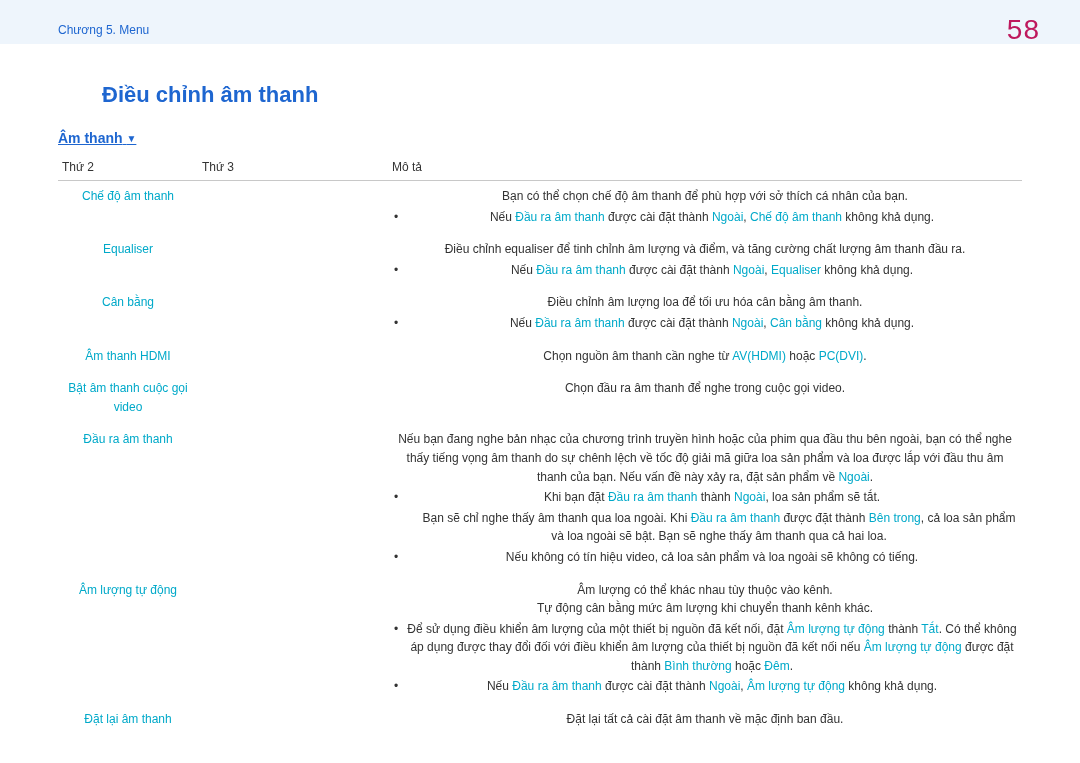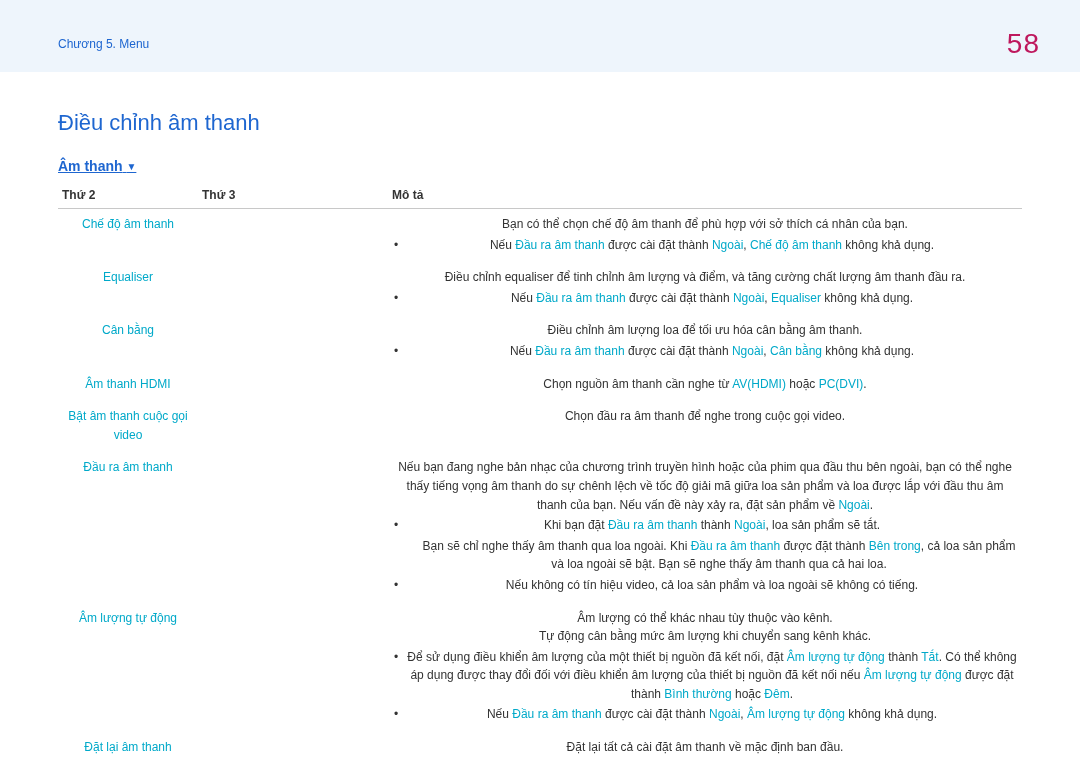--- a/index.html
+++ b/index.html
@@ -1,34 +1,34 @@
 <!DOCTYPE html>
 <html><head>
 <meta charset="utf-8">
 <style>
   * { box-sizing: border-box; margin: 0; padding: 0; }
   html, body { width: 1080px; height: 763px; font-family: Arial, Helvetica, sans-serif; background: #fff; color: #333; }
   .page-header {
-    height: 72px;
+    height: 44px;
     background: #eef5fc;
     display: flex;
     align-items: center;
     justify-content: space-between;
     padding: 15px 40px 0 58px;
   }
   .chapter-label { color: #1e66d0; font-size: 12px; }
   .page-number { color: #be185d; font-size: 28px; font-weight: 300; letter-spacing: 1px; }
   .content { padding: 38px 58px 0 58px; }
-  .section-title { color: #1e66d0; font-size: 22px; font-weight: 400; margin-bottom: 22px; }
+  .section-title { color: #1e66d0; font-size: 22px; font-weight: 700; margin-bottom: 22px; margin-left: 44px; }
   .subsection { color: #1e66d0; font-size: 14px; font-weight: 700; margin-bottom: 8px; text-decoration: underline; }
   .subsection .arrow { font-size: 10px; position: relative; top: -1px; }
   table { width: 100%; border-collapse: collapse; font-size: 12px; }
   thead th {
     text-align: left;
-    font-weight: 700;
+    font-weight: 400;
     color: #333;
     padding: 6px 4px;
     border-bottom: 1px solid #c8c8c8;
   }
   tbody td {
     vertical-align: top;
     padding: 6px 4px 8px 4px;
     line-height: 1.55;
     text-align: center;
   }
@@ -142,21 +142,21 @@
             <li><span>Nếu không có tín hiệu video, cả loa sản phẩm và loa ngoài sẽ không có tiếng.</span></li>
           </ul>
         </td>
       </tr>
 
       <tr>
         <td><span class="menu-item">Âm lượng tự động</span></td>
         <td></td>
         <td>
           <div>Âm lượng có thể khác nhau tùy thuộc vào kênh.</div>
-          <div>Tự động cân bằng mức âm lượng khi chuyển sang kênh khác.</div>
+          <div>Tự động cân bằng mức âm lượng khi chuyển thanh kênh khác.</div>
           <ul class="bullets">
             <li>
               <span>Để sử dụng điều khiển âm lượng của một thiết bị nguồn đã kết nối, đặt </span><span class="kw">Âm lượng tự động</span><span> thành </span><span class="kw">Tắt</span><span>. Có thể không áp dụng được thay đổi đối với điều khiển âm lượng của thiết bị nguồn đã kết nối nếu </span><span class="kw">Âm lượng tự động</span><span> được đặt thành </span><span class="kw">Bình thường</span><span> hoặc </span><span class="kw">Đêm</span><span>.</span>
             </li>
             <li>
               <span>Nếu </span><span class="kw">Đầu ra âm thanh</span><span> được cài đặt thành </span><span class="kw">Ngoài</span><span>, </span><span class="kw">Âm lượng tự động</span><span> không khả dụng.</span>
             </li>
           </ul>
         </td>
       </tr>

